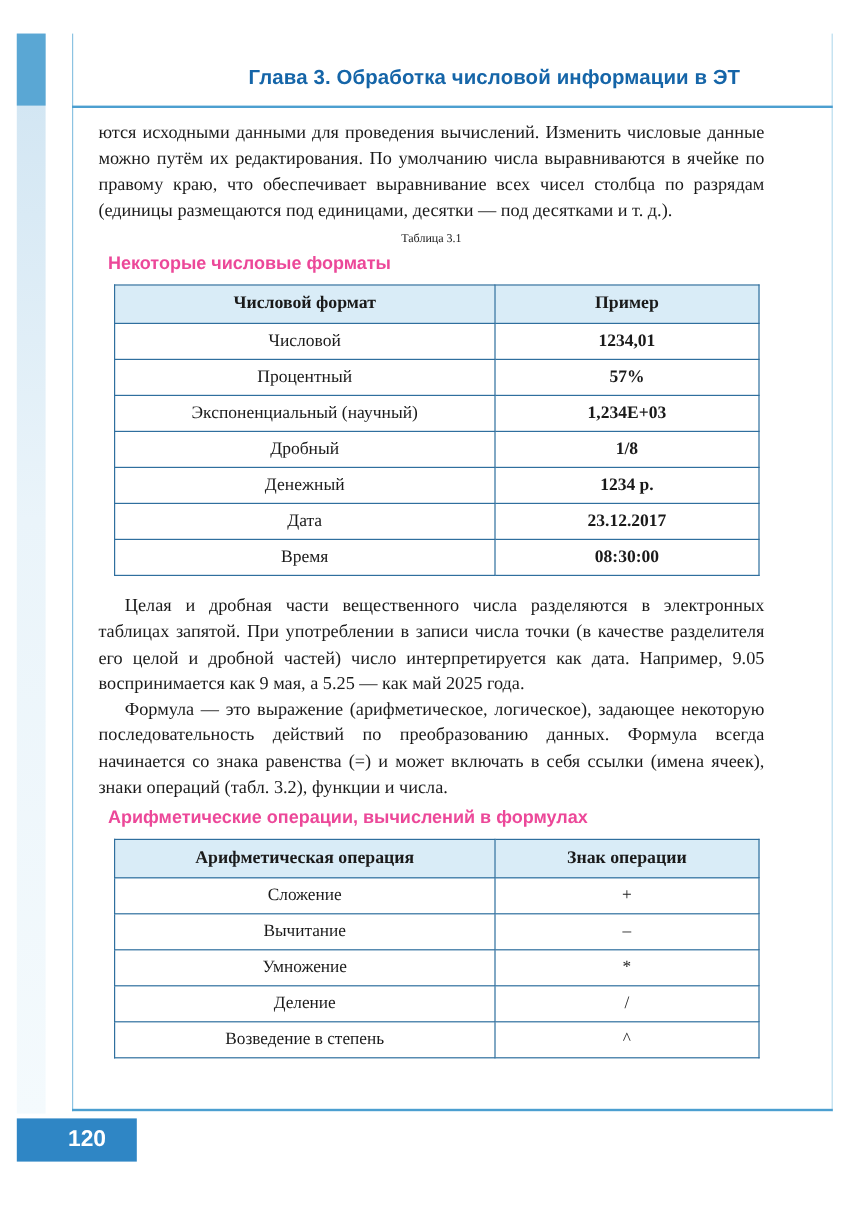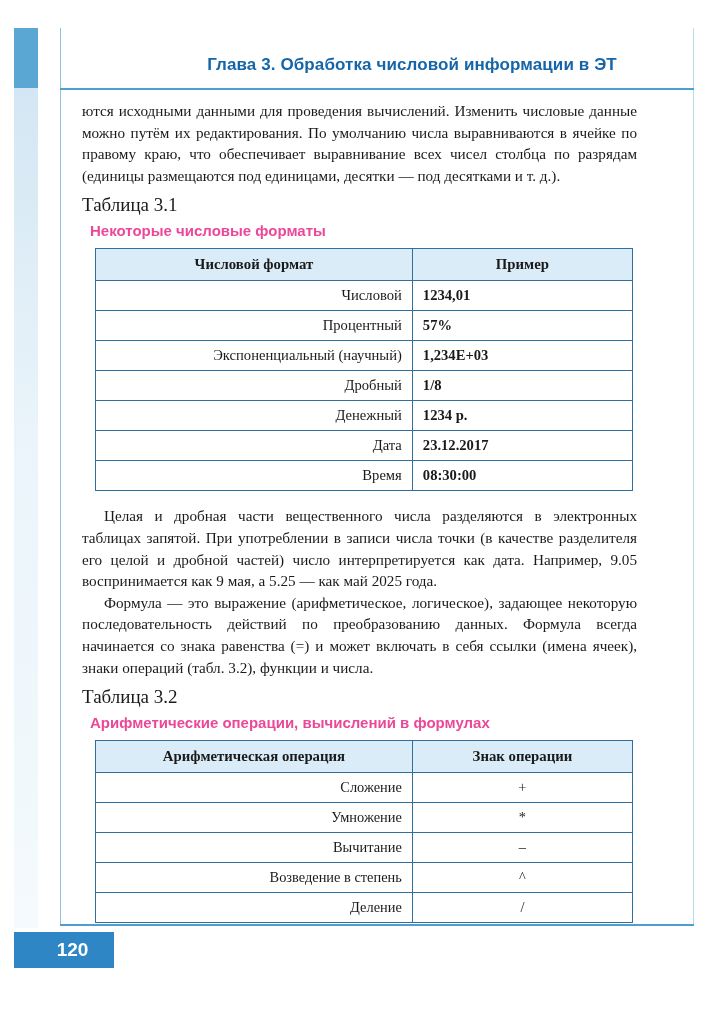--- a/index.html
+++ b/index.html
@@ -121,22 +121,22 @@
     text-align: justify;
     text-justify: inter-word;
     hyphens: manual;
   }
   p.body.indent {
     text-indent: 22px;
   }
   .gap-14 { height: 14px; }
 
   .table-caption-right {
-    text-align: left;
-    font-size: 19px;
+    text-align: center;
+    font-size: 10px;
     margin-top: 8px;
     color: #1a1a1a;
   }
 
   .table-title {
     color: #ec4899;
     font-family: "Liberation Sans", sans-serif;
     font-weight: bold;
     font-size: 15px;
     margin: 6px 0 9px 8px;
@@ -154,22 +154,22 @@
     padding: 6px 10px;
     height: 17px;
   }
   table.doc thead th {
     background: #d9ecf7;
     font-weight: bold;
     text-align: center;
     font-size: 14.8px;
     padding: 7px 26px;
   }
-  table.doc td.left  { text-align: right; }
-  table.doc td.right { text-align: left; font-weight: bold; }
+  table.doc td.left  { text-align: center; }
+  table.doc td.right { text-align: center; font-weight: bold; }
   table.doc td.center{ text-align: center; }
 
   table.doc.ops td { font-size: 14.4px; }
   table.doc.ops td.left { font-weight: normal; }
   table.doc.ops td.center { font-weight: normal; letter-spacing: 0; }
 
   .col-a { width: 59%; }
   .col-b { width: 41%; }
 
   b.lead { font-weight: normal; }
@@ -251,49 +251,48 @@
         </tr>
       </tbody>
     </table>
 
     <div class="gap-14"></div>
 
     <p class="body indent">Целая и дробная части вещественного числа разделяются в электронных таблицах запятой. При употреблении в записи числа точки (в качестве разделителя его целой и дробной частей) число интерпретируется как дата. Например, 9.05 воспринимается как 9 мая, а 5.25 — как май 2025 года.</p>
 
     <p class="body indent"><b class="lead">Формула</b><span> — это выражение (арифметическое, логическое), задающее некоторую последовательность действий по преобразованию данных. Формула всегда начинается со знака равенства (=) и может включать в себя ссылки (имена ячеек), знаки операций (табл. 3.2), функции и числа.</span></p>
 
-    <div class="table-caption-right">Таблица 3.2</div>
 
     <div class="table-title">Арифметические операции, вычислений в формулах</div>
 
     <table class="doc ops">
       <thead>
         <tr>
           <th class="col-a">Арифметическая операция</th>
           <th class="col-b">Знак операции</th>
         </tr>
       </thead>
       <tbody>
         <tr>
           <td class="left">Сложение</td>
           <td class="center">+</td>
         </tr>
         <tr>
+          <td class="left">Вычитание</td>
+          <td class="center">–</td>
+        </tr>
+        <tr>
           <td class="left">Умножение</td>
           <td class="center">*</td>
         </tr>
         <tr>
-          <td class="left">Вычитание</td>
-          <td class="center">–</td>
+          <td class="left">Деление</td>
+          <td class="center">/</td>
         </tr>
         <tr>
           <td class="left">Возведение в степень</td>
           <td class="center">^</td>
         </tr>
-        <tr>
-          <td class="left">Деление</td>
-          <td class="center">/</td>
-        </tr>
       </tbody>
     </table>
 
   </div>
 </div>
 
 </body></html>

